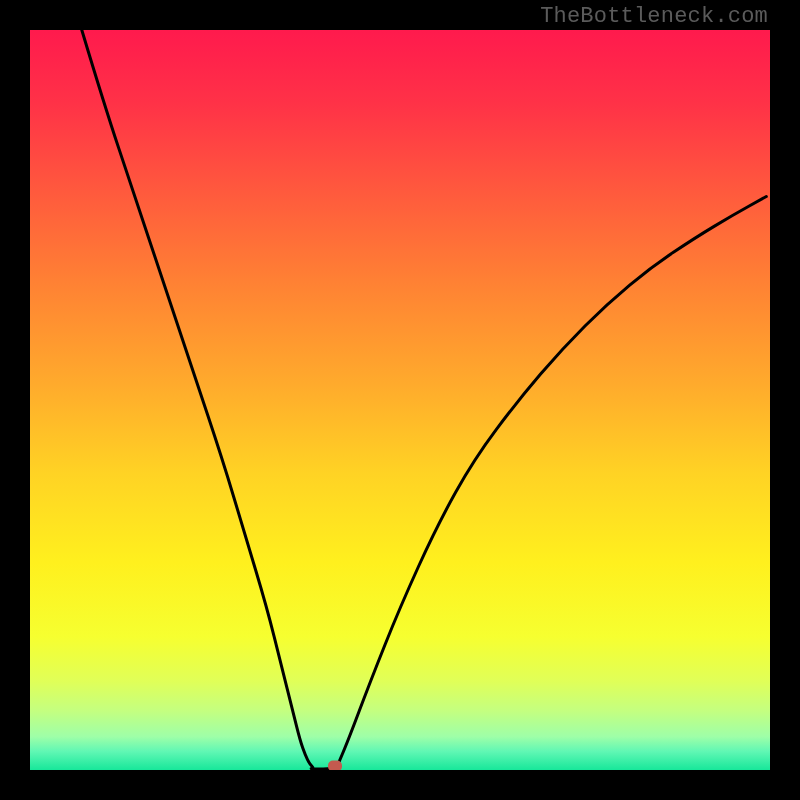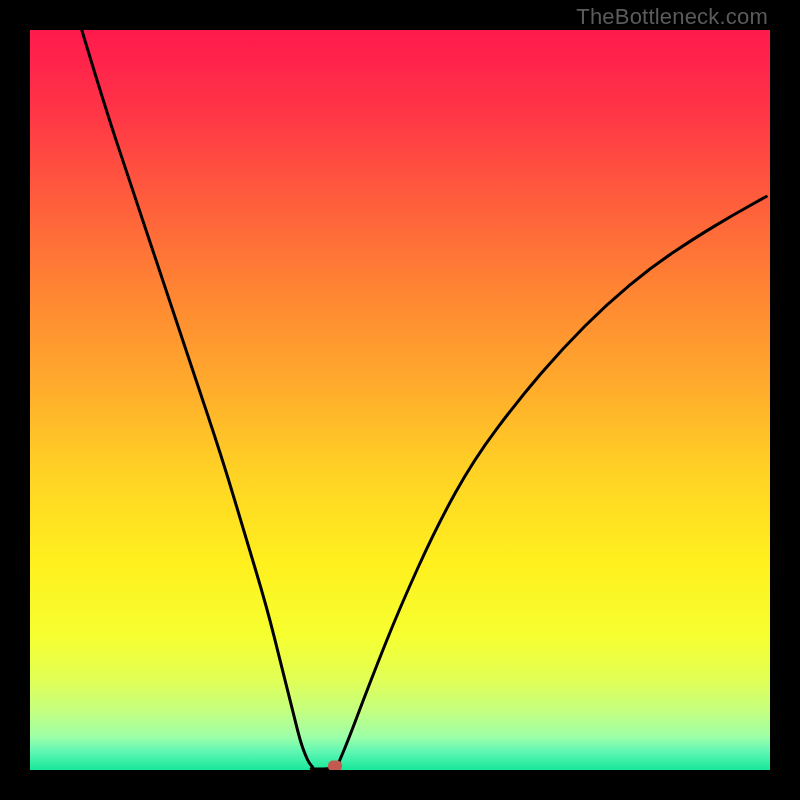--- a/index.html
+++ b/index.html
@@ -9,20 +9,21 @@
     height: 800px;
     overflow: hidden;
     background: #000;
     font-family: Arial, Helvetica, sans-serif;
   }
   .frame {
     position: relative;
     width: 800px;
     height: 588px;
     background: #000;
+    font-family: Liberation Mono, monospace;
   }
   .plot-area {
     position: absolute;
     left: 30px;
     top: 30px;
     width: 740px;
     height: 740px;
     overflow: hidden;
   }
   .gradient-bg {

